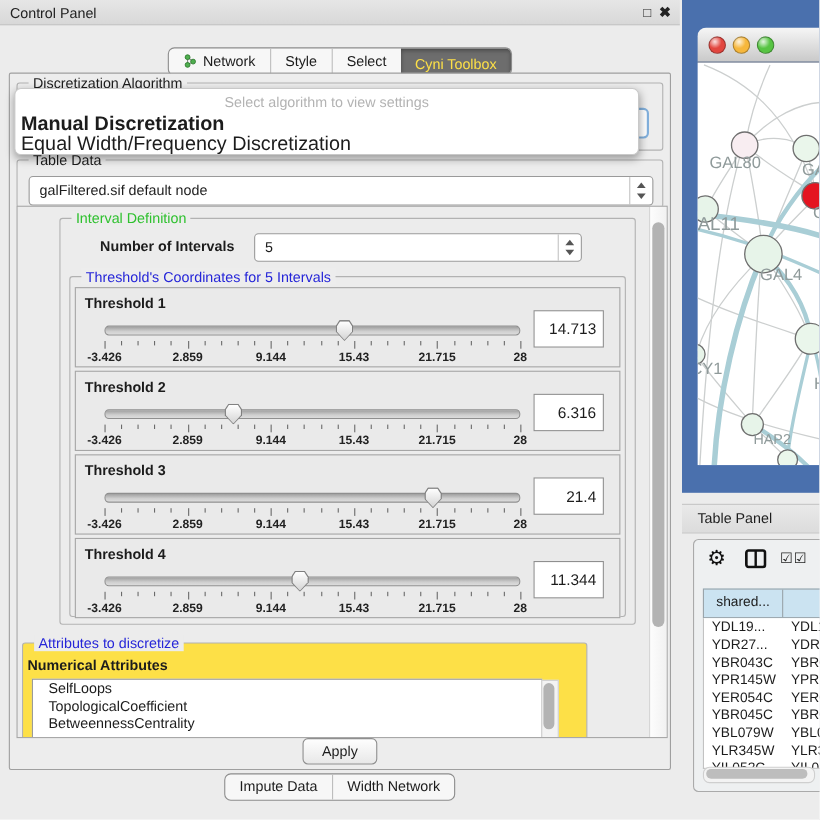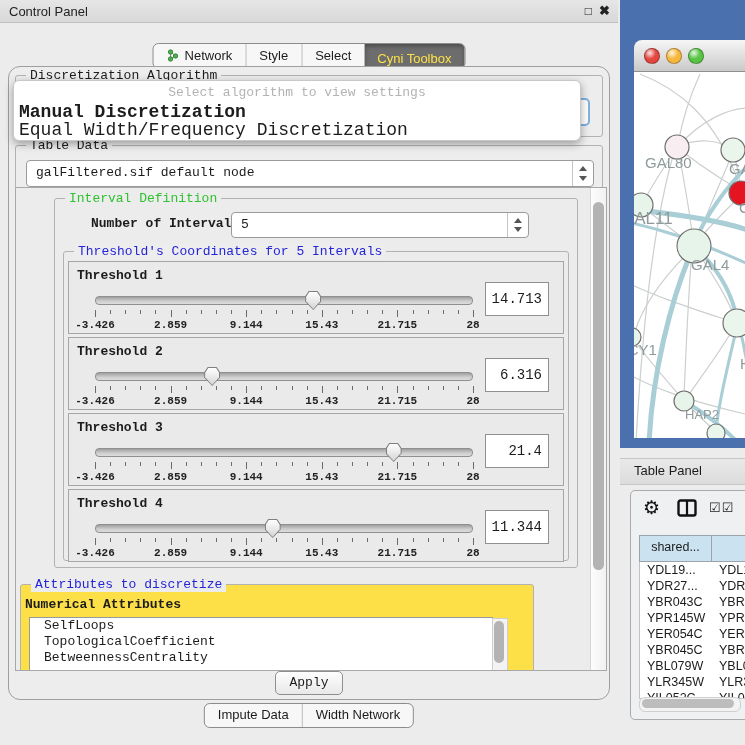--- a/index.html
+++ b/index.html
@@ -16,21 +16,21 @@
 
   .tabbar{position:absolute;top:30px;left:309px;transform:translateX(-50%);display:flex;
           background:#f7f7f7;border:1px solid #8c8c8c;border-radius:6px;height:24px;align-items:stretch;overflow:hidden;margin-top:13px;}
   .tab{padding:4px 13px 0 13px;font-size:13px;color:#1c1c1c;white-space:nowrap;display:flex;gap:5px;align-items:flex-start;}
   .tab+.tab{border-left:1px solid #bdbdbd;}
   .tab.sel{background:#6d6d6d;color:#fde047;border-left:none;box-shadow:inset 0 2px 4px rgba(0,0,0,.35);align-items:center;}
   .tab.sel+.tab{border-left:none;}
   .net-ico{width:13px;height:13px;margin-top:1px;}
 
   .main-panel{position:absolute;left:8px;top:66px;width:600px;height:632px;background:#ededed;
-              border:1px solid #9f9f9f;border-radius:12px;font-family:Liberation Mono, monospace;}
+              border:1px solid #9f9f9f;border-radius:2px;}
 
   .group{position:absolute;border:1px solid #b2b2b2;border-radius:3px;}
   .legend{position:absolute;top:-8px;left:10px;background:#ededed;padding:0 4px;font-size:13px;}
   .legend.green{color:#2fc12f;}
   .legend.blue{color:#2525d8;}
   .legend.dark{color:#1c1c1c;}
 
   .algo-group{left:6px;top:8px;width:586px;height:60px;}
   .algo-combo{position:absolute;left:8px;top:22px;width:562px;height:24px;background:#fff;border:2px solid #82b0dc;border-radius:5px;}
 
@@ -93,21 +93,21 @@
   .apply-btn{position:absolute;left:50%;top:604px;transform:translateX(-50%);width:66px;height:22px;
              background:linear-gradient(#fefefe,#e8e8e8);border:1px solid #8f8f8f;border-radius:5px;
              text-align:center;line-height:21px;font-size:13px;}
 
   .bottombar{position:absolute;top:703px;left:309px;transform:translateX(-50%);display:flex;
              background:#f7f7f7;border:1px solid #8c8c8c;border-radius:6px;height:23px;overflow:hidden;}
   .bottombar .tab{padding-top:3px;}
 
   
   .blue-frame{position:absolute;left:620px;top:0;width:125px;height:448px;background:#4a70ad;}
-  .mac-win{position:absolute;left:14px;top:40px;width:111px;height:398px;border-radius:8px 0 0 0;overflow:hidden;}
+  .mac-win{position:absolute;left:14px;top:25px;width:111px;height:398px;border-radius:8px 0 0 0;overflow:hidden;}
   .mac-titlebar{height:31px;background:linear-gradient(#f6f6f6,#c9c9c9);border-bottom:1px solid #8f8f8f;position:relative;}
   .tl{position:absolute;top:8px;width:14px;height:14px;border-radius:50%;border:1px solid rgba(0,0,0,.3);
       background-image:radial-gradient(circle at 35% 28%,rgba(255,255,255,.85),rgba(255,255,255,0) 45%);}
   .canvas{position:relative;width:111px;height:366px;background:#fff;overflow:hidden;}
   .canvas svg{position:absolute;left:0;top:0;}
 
   
   .tp-bar{position:absolute;left:620px;top:458px;width:125px;height:25px;background:linear-gradient(#e9e9e9,#dcdcdc);
           border-top:1px solid #c6c6c6;border-bottom:1px solid #c6c6c6;}
   .tp-bar .t{position:absolute;left:14px;top:4px;font-size:13px;}

